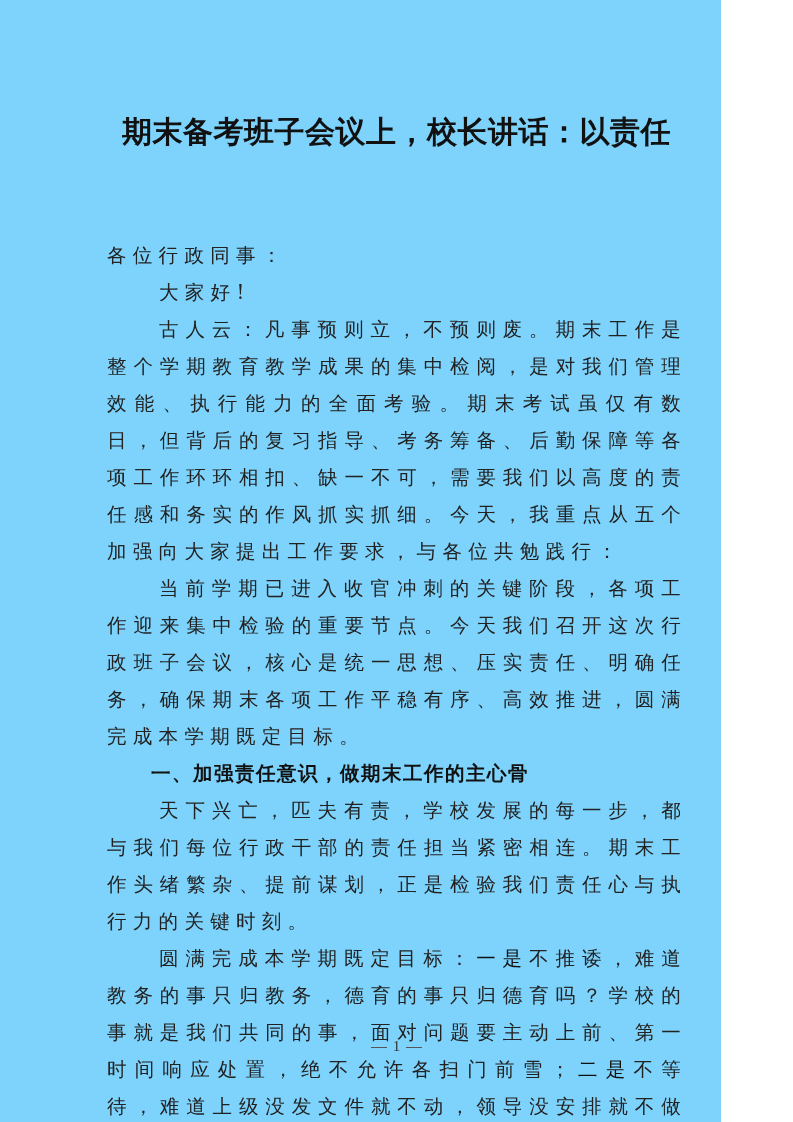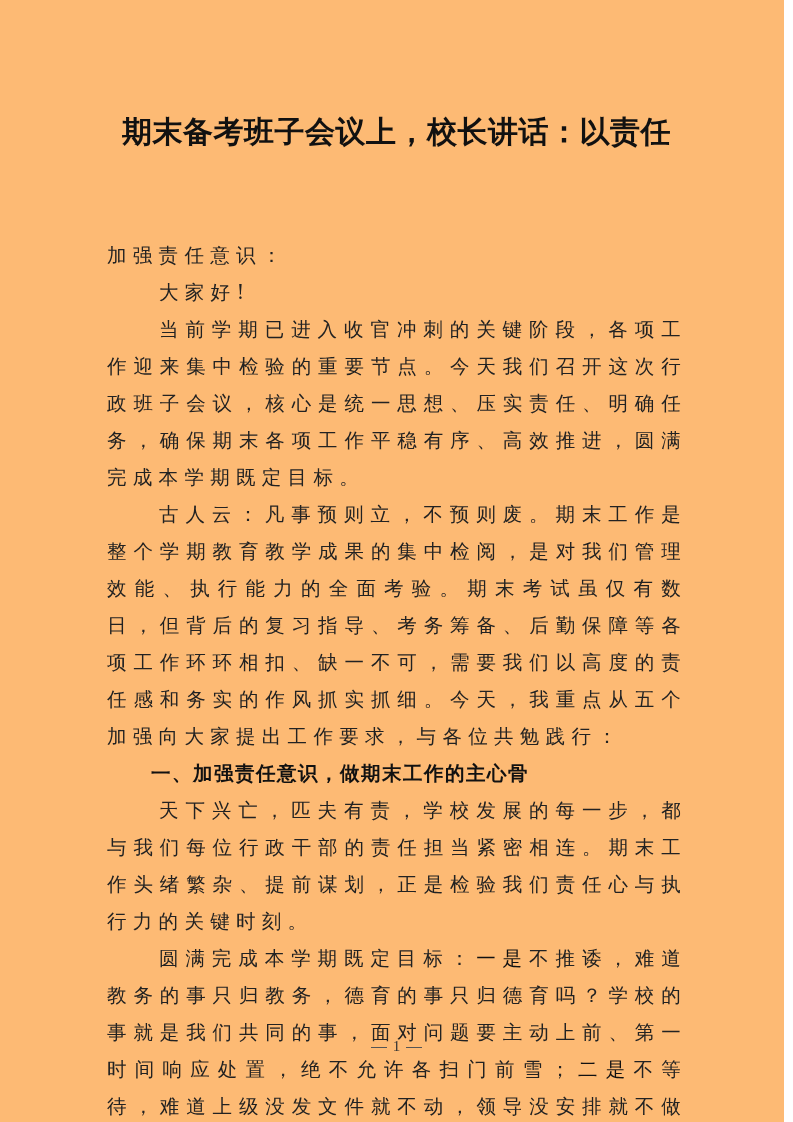--- a/index.html
+++ b/index.html
@@ -1,17 +1,17 @@
 <!DOCTYPE html>
 <html><head>
 <meta charset="utf-8">
 <style>
   html, body { margin: 0; padding: 0; background: #ffffff; }
   body { width: 793px; height: 1122px; position: relative; overflow: hidden; }
-  .page { position: absolute; left: 0; top: 0; width: 784px; height: 1122px; background: #fdba74; }
+  .page { position: absolute; left: 0; top: 0; width: 721px; height: 1122px; background: #7dd3fc; }
   .title {
     position: absolute; left: 100px; top: 110px; width: 593px;
     text-align: center;
     font-family: "DejaVu Sans", sans-serif;
     font-weight: bold; font-size: 30px; line-height: 44px; color: #111;
     letter-spacing: 0.5px;
   }
   .body {
     position: absolute; left: 107px; top: 237px; width: 580px;
     font-family: "DejaVu Serif", serif;
@@ -36,24 +36,24 @@
 </head>
 <body>
 
 <div class="page">
 
   <div class="title">
     <div>期末备考班子会议上，校长讲话：以责任</div>
   </div>
 
   <div class="body">
-    <p class="p salutation">加强责任意识：</p>
+    <p class="p salutation">各位行政同事：</p>
     <p class="p indent">大家好!</p>
+    <p class="p indent">古人云：凡事预则立，不预则废。期末工作是整个学期教育教学成果的集中检阅，是对我们管理效能、执行能力的全面考验。期末考试虽仅有数日，但背后的复习指导、考务筹备、后勤保障等各项工作环环相扣、缺一不可，需要我们以高度的责任感和务实的作风抓实抓细。今天，我重点从五个加强向大家提出工作要求，与各位共勉践行：</p>
     <p class="p indent">当前学期已进入收官冲刺的关键阶段，各项工作迎来集中检验的重要节点。今天我们召开这次行政班子会议，核心是统一思想、压实责任、明确任务，确保期末各项工作平稳有序、高效推进，圆满完成本学期既定目标。</p>
-    <p class="p indent">古人云：凡事预则立，不预则废。期末工作是整个学期教育教学成果的集中检阅，是对我们管理效能、执行能力的全面考验。期末考试虽仅有数日，但背后的复习指导、考务筹备、后勤保障等各项工作环环相扣、缺一不可，需要我们以高度的责任感和务实的作风抓实抓细。今天，我重点从五个加强向大家提出工作要求，与各位共勉践行：</p>
     <p class="heading">一、加强责任意识，做期末工作的主心骨</p>
     <p class="p indent">天下兴亡，匹夫有责，学校发展的每一步，都与我们每位行政干部的责任担当紧密相连。期末工作头绪繁杂、提前谋划，正是检验我们责任心与执行力的关键时刻。</p>
     <p class="p indent"><span>圆满完成本学期既定目标：</span><b class="em">一是</b><span>不推诿，难道教务的事只归教务，德育的事只归德育吗？学校的事就是我们共同的事，面对问题要主动上前、第一时间响应处置，绝不允许各扫门前雪；</span><b class="em">二是</b><span>不等待，难道上级没发文件就不动，领导没安排就不做吗？要增强工作预见性和主动性，提前谋划、靠前发力，把</span></p>
   </div>
 
   <div class="footer">
     <span class="dash"></span><span>1</span><span class="dash"></span>
   </div>
 
 </div>

